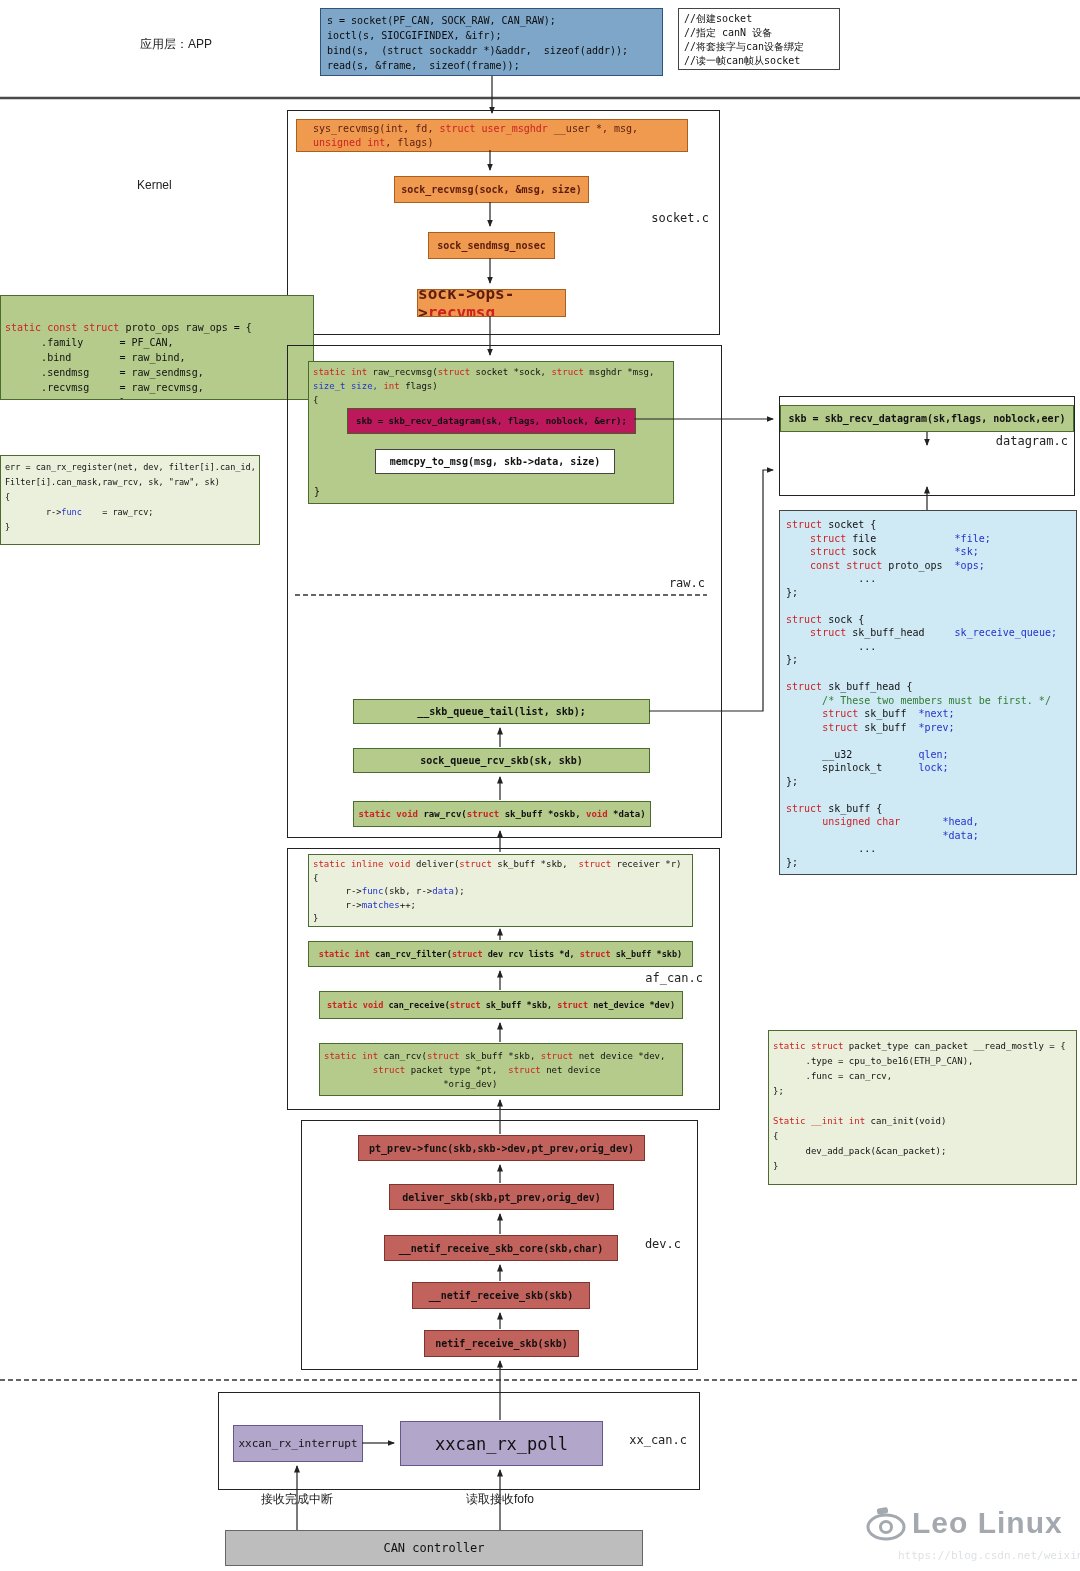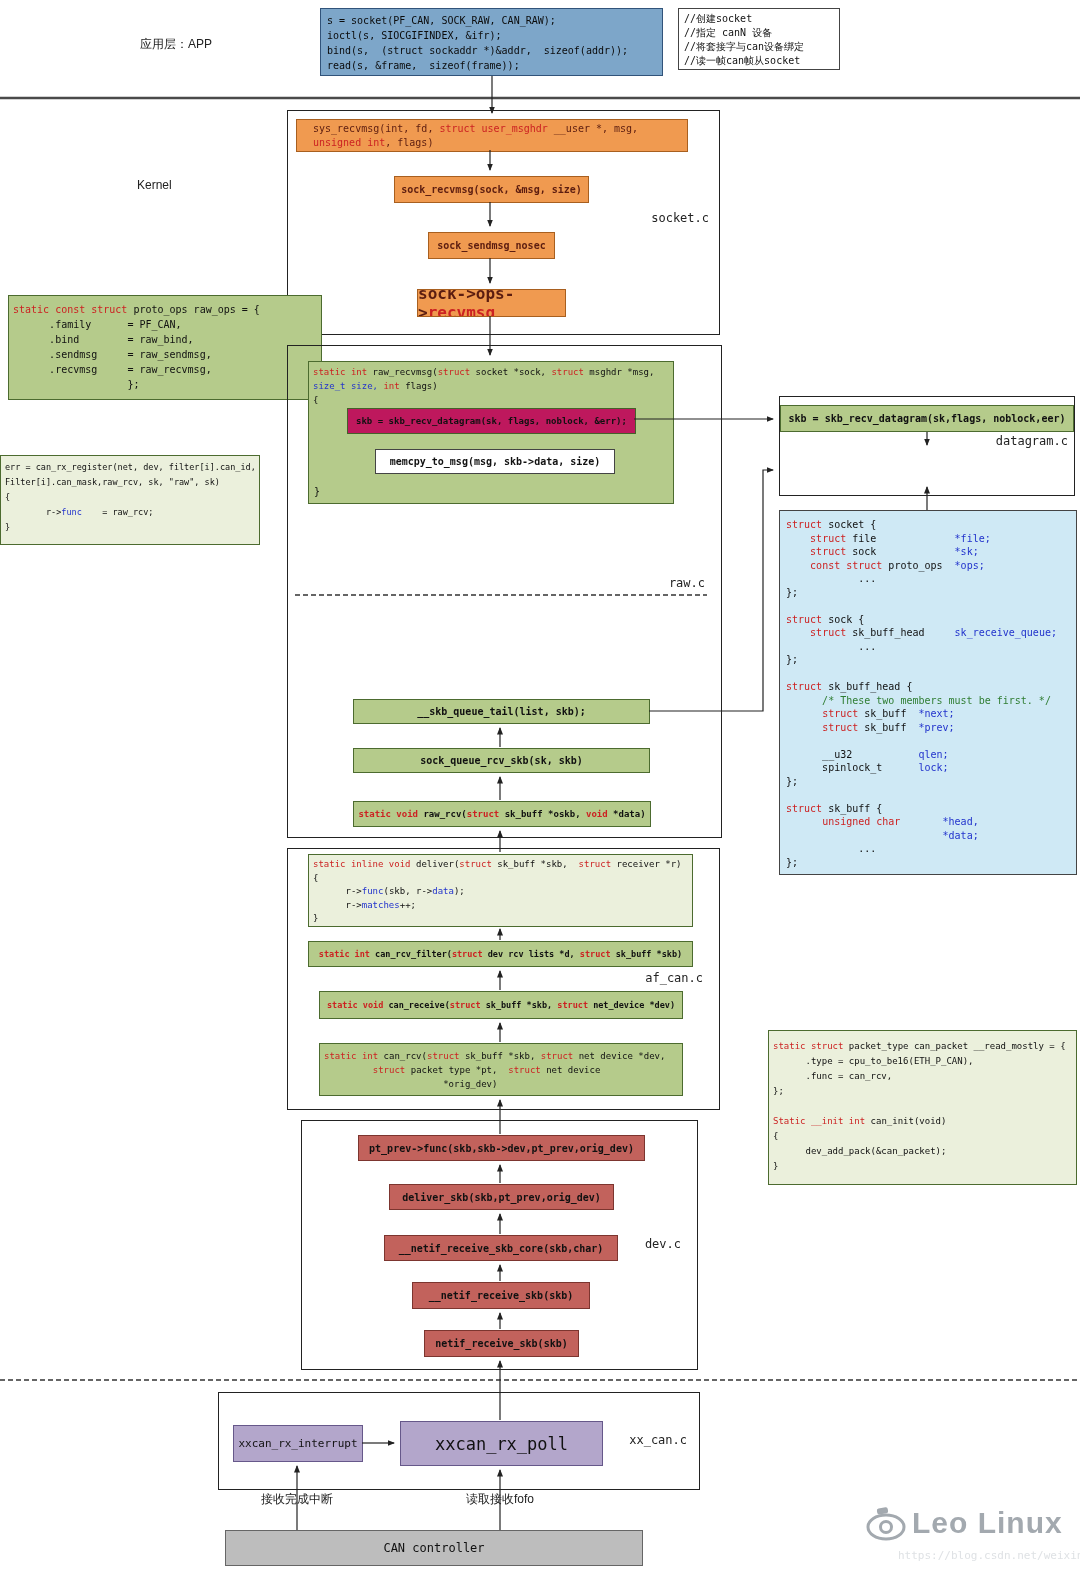--- a/index.html
+++ b/index.html
@@ -50,21 +50,21 @@
   <div class="container" style="left:287px;top:110px;width:433px;height:225px">
     <div class="file-label" style="right:10px;top:100px">socket.c</div>
     <div class="box bg-orange code" style="left:8px;top:8px;width:392px;height:33px;padding:2px 16px;line-height:14px"><div><span>sys_recvmsg(int, fd, </span><span class="c-r">struct user_msghdr</span><span> __user *, msg,</span></div><div><span class="c-r">unsigned int</span><span>, flags)</span></div></div>
     <div class="box bg-orange center bold" style="left:106px;top:65px;width:195px;height:27px;font-size:10px">sock_recvmsg(sock, &amp;msg, size)</div>
     <div class="box bg-orange center bold" style="left:140px;top:121px;width:127px;height:27px;font-size:10px">sock_sendmsg_nosec</div>
     <div class="box bg-orange center bold" style="left:129px;top:178px;width:149px;height:28px;font-size:16px">
         <div><span>sock-&gt;ops-&gt;</span><span class="c-ru">recvmsg</span></div>
       </div>
   </div>
 
-  <div class="box bg-green code" style="left:8px;top:295px;width:314px;height:105px;padding:6px 4px"><div><span class="c-r">static const struct</span><span> proto_ops raw_ops = {</span></div><div>      .family      = PF_CAN,</div><div>      .bind        = raw_bind,</div><div>      .sendmsg     = raw_sendmsg,</div><div>      .recvmsg     = raw_recvmsg,</div><div>                   };</div></div>
+  <div class="box bg-green code" style="left:0px;top:295px;width:314px;height:105px;padding:24px 4px"><div><span class="c-r">static const struct</span><span> proto_ops raw_ops = {</span></div><div>      .family      = PF_CAN,</div><div>      .bind        = raw_bind,</div><div>      .sendmsg     = raw_sendmsg,</div><div>      .recvmsg     = raw_recvmsg,</div><div>                   };</div></div>
 
   <div class="container" style="left:287px;top:345px;width:435px;height:493px">
     <div class="file-label" style="right:16px;top:230px">raw.c</div>
     <div class="box bg-green" style="left:20px;top:15px;width:366px;height:143px">
       <div class="code code-s" style="position:absolute;left:4px;top:3px;line-height:14px"><div><span class="c-r">static int</span><span> raw_recvmsg(</span><span class="c-r">struct</span><span> socket *sock, </span><span class="c-r">struct</span><span> msghdr *msg,</span></div><div><span class="c-b">size_t size, </span><span class="c-r">int</span><span> flags)</span></div><div>{</div></div>
       <div class="box bg-green-dark center bold" style="left:38px;top:46px;width:289px;height:26px;font-size:9px">skb = skb_recv_datagram(sk, flags, noblock, &amp;err);</div>
       <div class="box bg-white center bold" style="left:66px;top:87px;width:240px;height:25px;font-size:10px">memcpy_to_msg(msg, skb-&gt;data, size)</div>
       <div class="code" style="position:absolute;left:5px;bottom:4px">}</div>
     </div>
     <div class="box bg-green center bold" style="left:65px;top:402px;width:297px;height:25px;font-size:10px">sock_queue_rcv_skb(sk, skb)</div>

